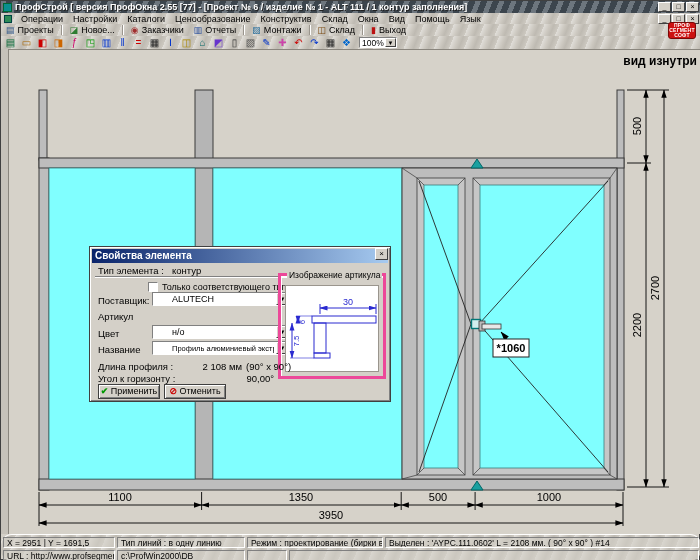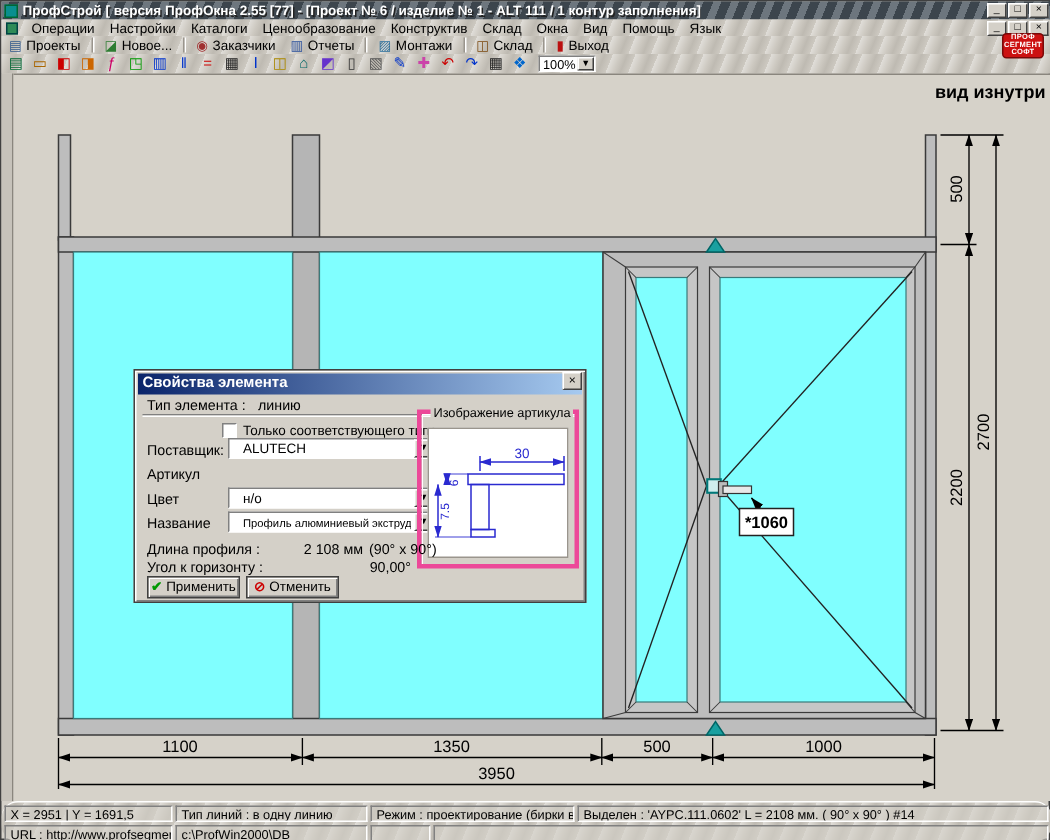--- a/index.html
+++ b/index.html
@@ -56,21 +56,21 @@
     border:1px solid #404040; box-shadow:inset 1px 1px 0 #fff, inset -1px -1px 0 #808080; z-index:10; }
   .dlg-title { position:absolute; left:2px; top:2px; right:2px; height:14px;
     background:linear-gradient(90deg,#0a246a,#a6caf0); color:#fff; font-size:10px; font-weight:bold;
     padding:1px 0 0 3px; }
   .dlg-close { position:absolute; right:2px; top:1px; width:13px; height:12px; background:#d4d0c8;
     border:1px solid; border-color:#fff #404040 #404040 #fff; font-size:8px; line-height:10px; text-align:center; color:#000; }
   .dlg-row { position:absolute; font-size:9.5px; white-space:nowrap; }
   .dlg-sep { position:absolute; left:5px; right:5px; top:29px; height:2px; border-top:1px solid #808080; border-bottom:1px solid #fff; }
   .chk { position:absolute; left:58px; top:35px; width:10px; height:10px; background:#fff; border:1px solid; border-color:#808080 #fff #fff #808080; }
   .combo { position:absolute; left:62px; width:138px; height:14px; background:#fff; border:1px solid; border-color:#808080 #fff #fff #808080; }
-  .combo .txt { position:absolute; left:1px; top:1px; right:15px; bottom:1px; font-size:9px; line-height:11px; padding-left:8px; overflow:hidden; white-space:nowrap; }
+  .combo .txt { position:absolute; left:1px; top:1px; right:15px; bottom:1px; font-size:9px; line-height:11px; padding-left:18px; overflow:hidden; white-space:nowrap; }
   .combo .sel { background:#0a246a; color:#fff; }
   .combo .dd { position:absolute; right:0; top:0; width:13px; height:12px; background:#d4d0c8;
     border:1px solid; border-color:#fff #404040 #404040 #fff; font-size:6px; text-align:center; line-height:11px; }
   .grp { position:absolute; left:188px; top:26px; width:108px; height:106px; border:3px solid #ec4899; box-shadow:inset 1px 1px 0 #fff; }
   .grp-label { position:absolute; left:6px; top:-6px; background:#d4d0c8; font-size:8.5px; padding:0 2px; }
   .grp-img { position:absolute; left:4px; top:9px; right:4px; bottom:4px; background:#fff; border:1px solid #9a958d; }
   .dlgbtn { position:absolute; top:137px; width:62px; height:15px; background:#d4d0c8; border:1px solid #404040;
     box-shadow:inset 1px 1px 0 #fff, inset -1px -1px 0 #808080; font-size:9px; text-align:center; line-height:13px; white-space:nowrap; }
 
   
@@ -280,21 +280,21 @@
         <text x="640" y="323" text-anchor="middle" font-size="11" transform="rotate(-90 640 323)">2200</text>
         <text x="658" y="286" text-anchor="middle" font-size="11" transform="rotate(-90 658 286)">2700</text>
       </svg>
 
       
       <div class="dialog">
         <div class="dlg-title"><span>Свойства элемента</span></div>
         <div class="dlg-close">×</div>
 
         <div class="dlg-row" style="left:8px; top:18px;">Тип элемента :</div>
-        <div class="dlg-row" style="left:82px; top:18px;">линию</div>
+        <div class="dlg-row" style="left:82px; top:18px;">контур</div>
         <div class="dlg-sep"></div>
 
         <div class="chk"></div>
         <div class="dlg-row" style="left:72px; top:35px; font-size:9px;">Только соответствующего типа</div>
 
         <div class="dlg-row" style="left:8px; top:48px;">Поставщик:</div>
         <div class="combo" style="top:45px;">
           <span class="txt">ALUTECH</span>
           <span class="dd">▼</span>
         </div>

